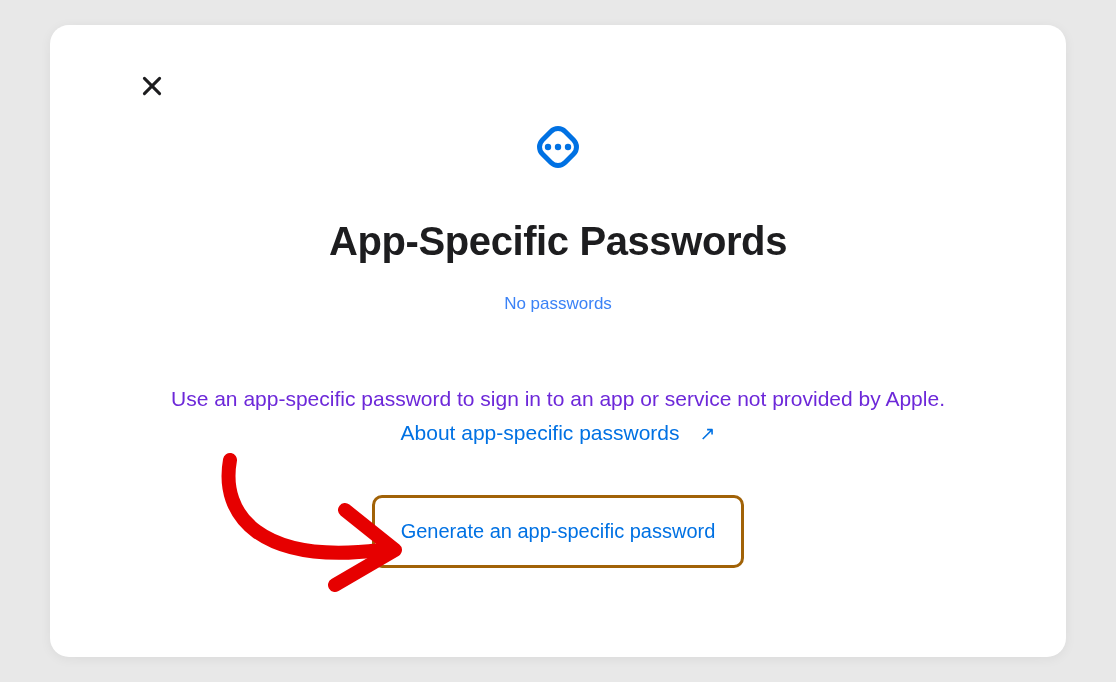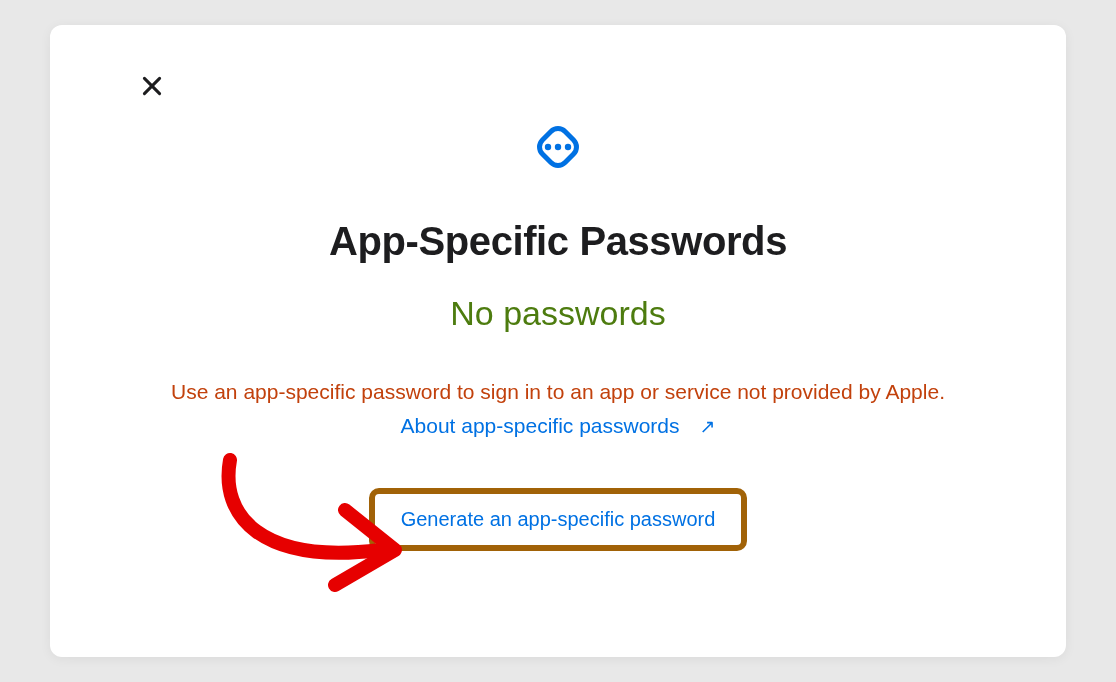--- a/index.html
+++ b/index.html
@@ -12,21 +12,21 @@
       background: #e8e8e8;
       width: 1116px;
       height: 682px;
       display: flex;
       align-items: center;
       justify-content: center;
       position: relative;
     }
     .modal {
       background: #ffffff;
-      border-radius: 12px;
+      border-radius: 19px;
       width: 1016px;
       height: 632px;
       position: relative;
       padding: 40px;
       box-shadow: 0 2px 12px rgba(0,0,0,0.06);
     }
     .close-btn {
       position: absolute;
       top: 46px;
       left: 86px;
@@ -58,28 +58,28 @@
       justify-content: center;
     }
     .title {
       font-size: 40px;
       font-weight: 700;
       color: #1d1d1f;
       margin-bottom: 30px;
       letter-spacing: -0.01em;
     }
     .subtitle {
-      font-size: 34px;
-      color: #4d7c0f;
-      margin-bottom: 44px;
+      font-size: 17px;
+      color: #3b82f6;
+      margin-bottom: 70px;
       font-weight: 400;
     }
     .description {
       font-size: 21px;
-      color: #c2410c;
+      color: #6d28d9;
       text-align: center;
       line-height: 1.4;
       max-width: 840px;
       margin-bottom: 8px;
       font-weight: 400;
     }
     .link {
       font-size: 21px;
       color: #0071e3;
       text-decoration: none;
@@ -87,23 +87,23 @@
       margin-bottom: 50px;
       display: inline-flex;
       align-items: center;
       gap: 20px;
     }
     .link .arrow {
       font-size: 19px;
     }
     .generate-btn {
       background: #ffffff;
-      border: 6px solid #a16207;
+      border: 3px solid #a16207;
       border-radius: 10px;
-      padding: 14px 26px;
+      padding: 22px 26px;
       font-size: 20px;
       color: #0071e3;
       cursor: pointer;
       font-family: inherit;
       font-weight: 400;
     }
     .annotation-arrow {
       position: absolute;
       left: 165px;
       top: 420px;

